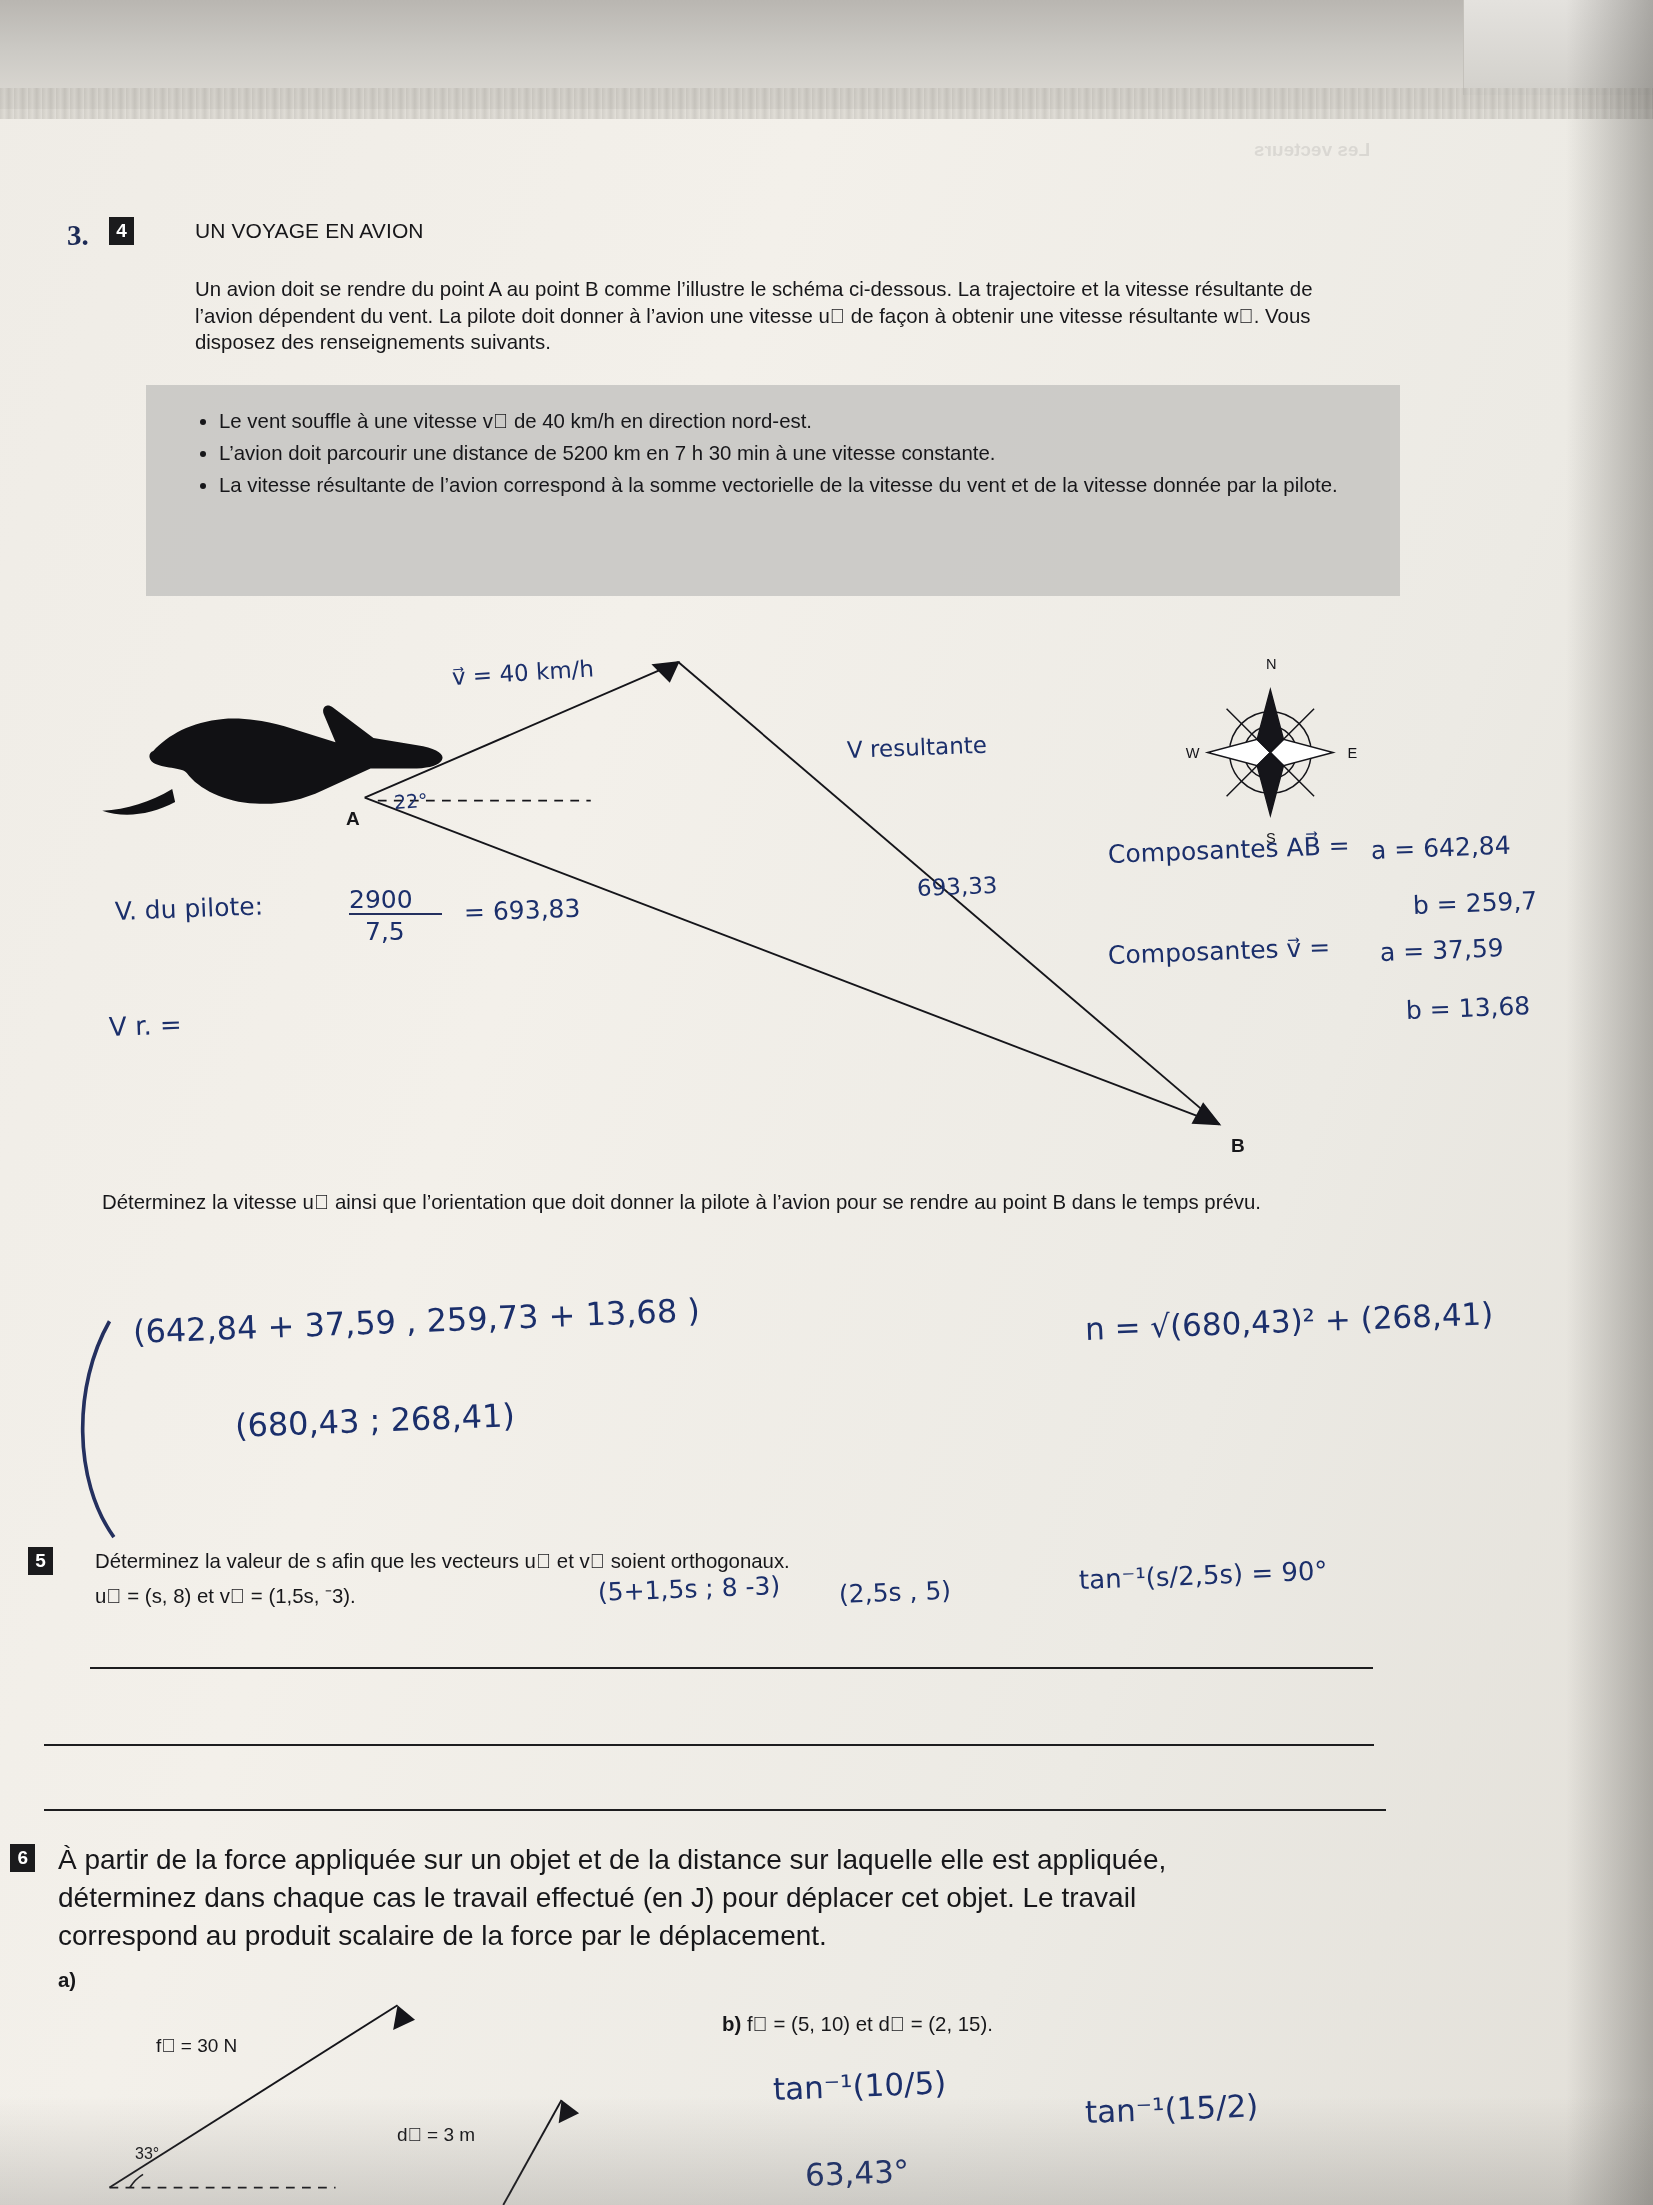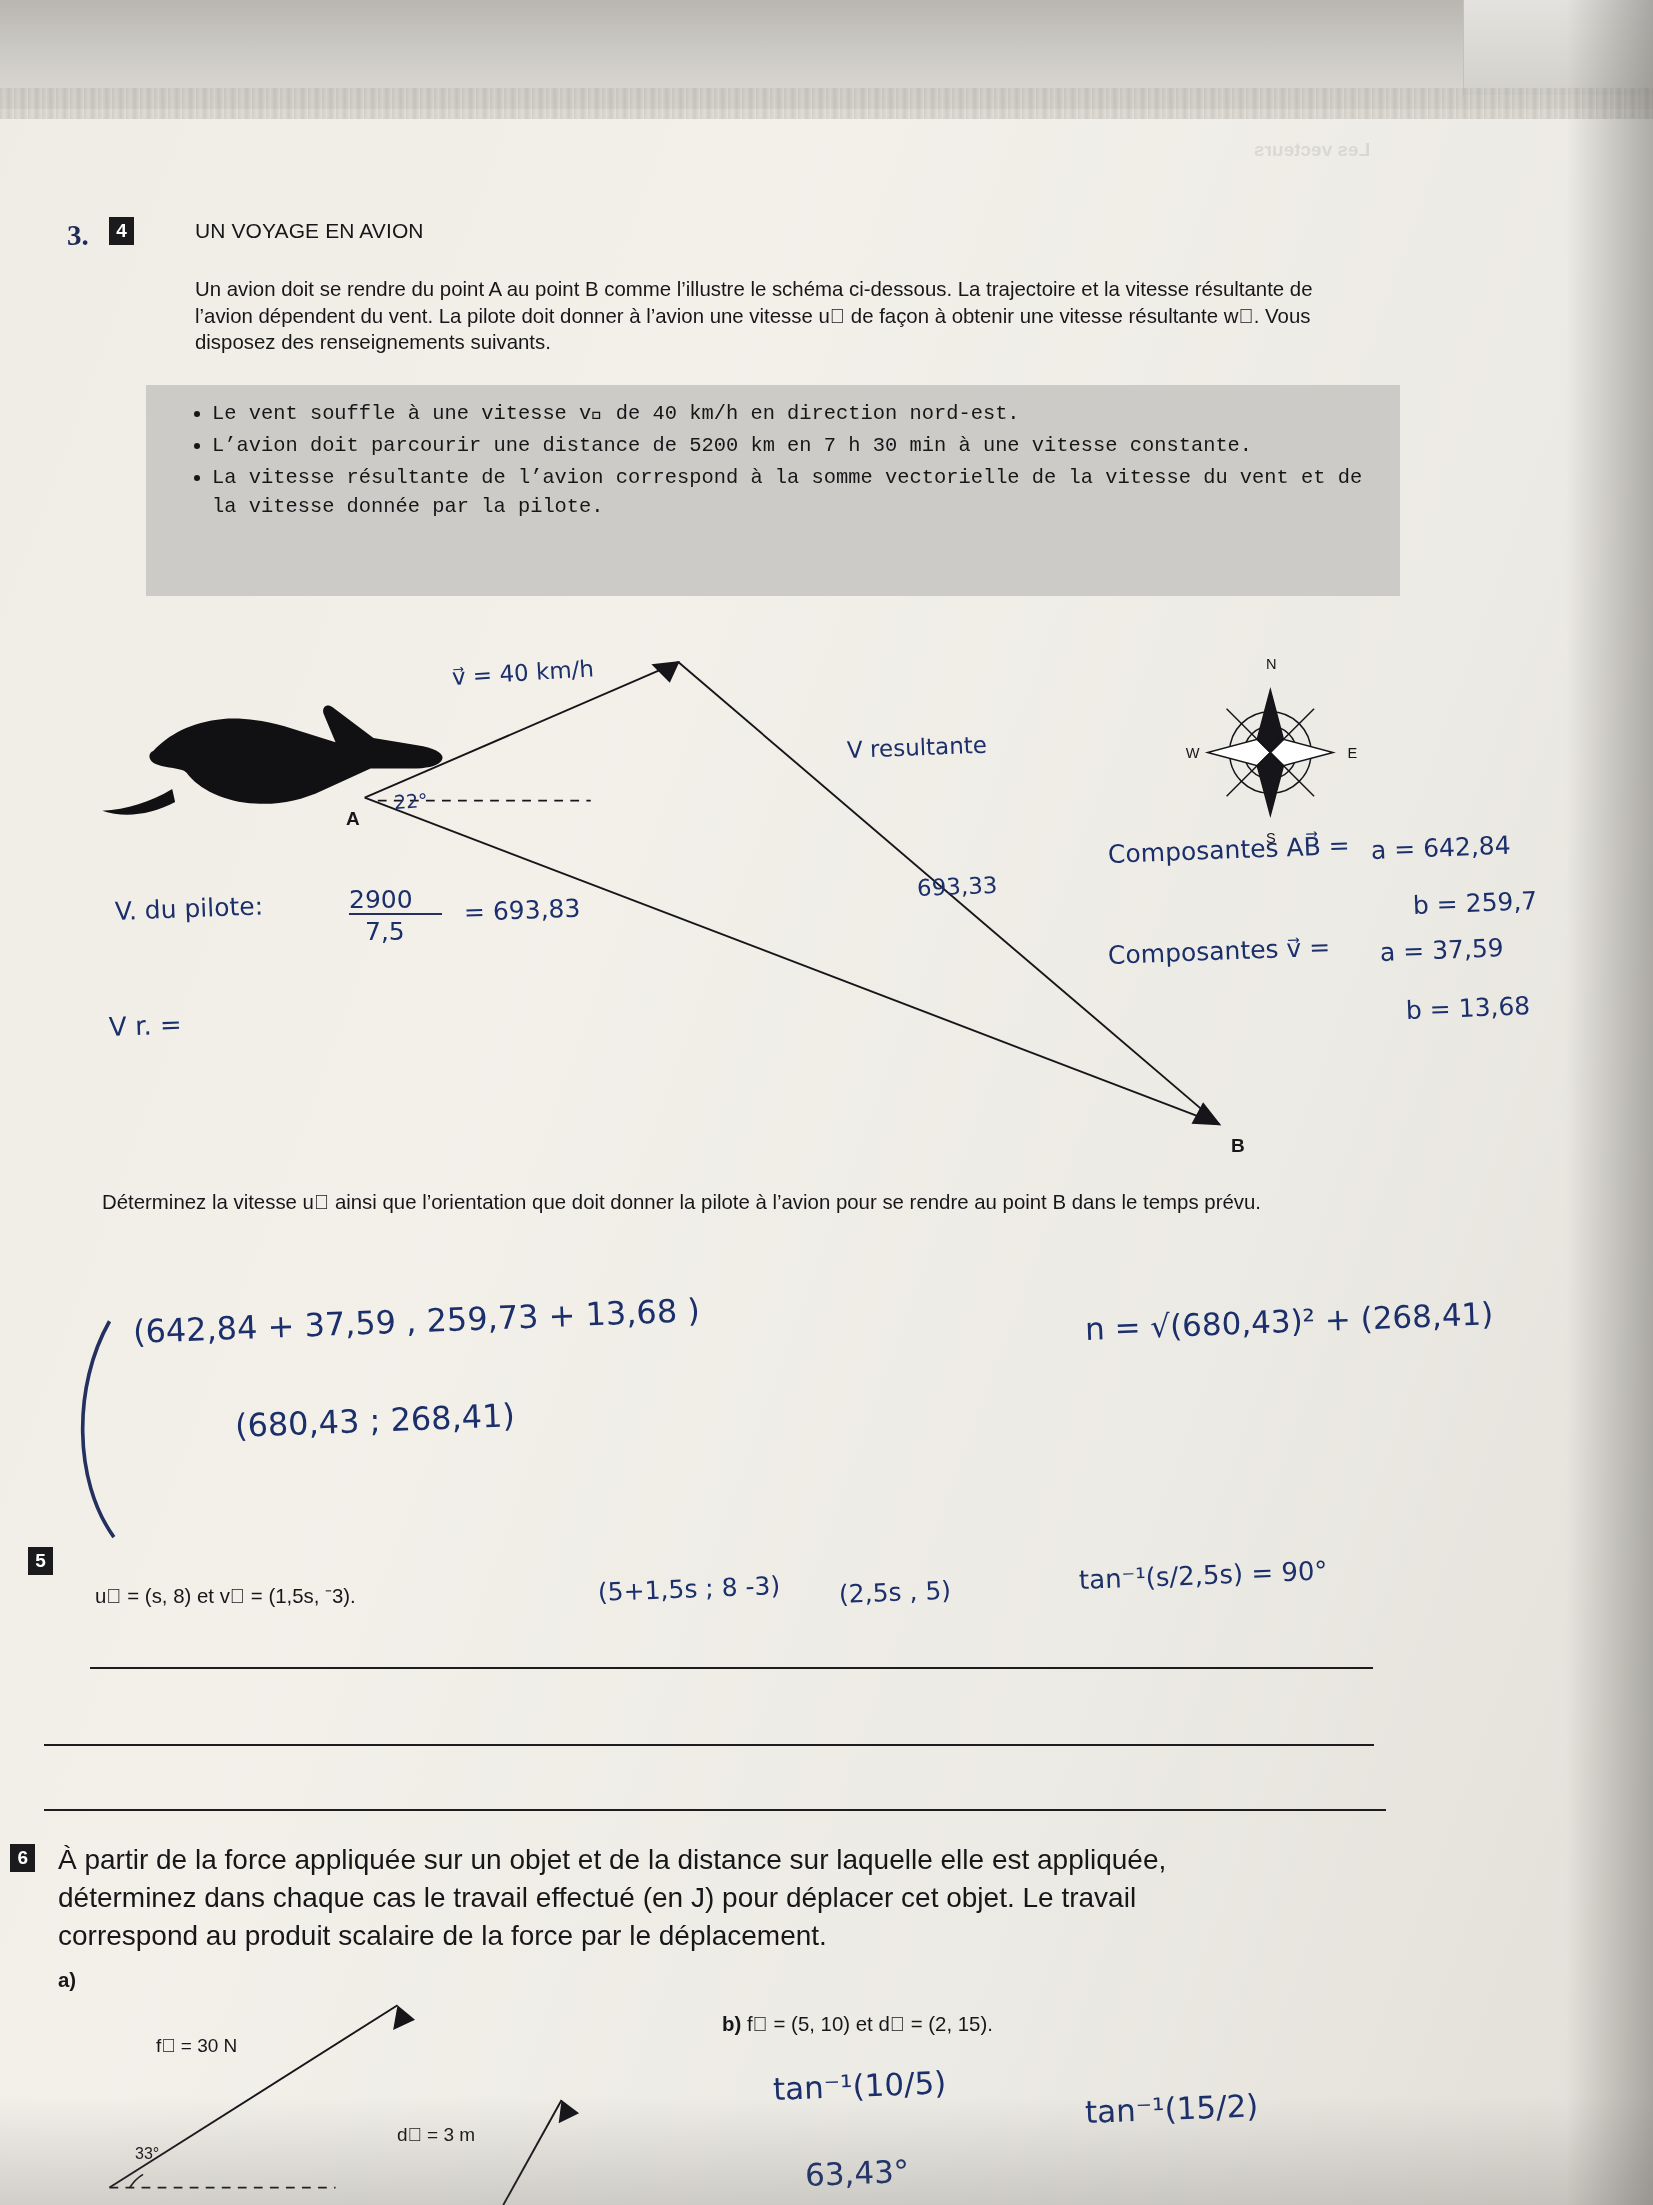--- a/index.html
+++ b/index.html
@@ -58,21 +58,21 @@
   #q3body{position:absolute;left:195px;top:248px;width:1138px;font-size:20.4px;line-height:1.30;margin-top:28px;}
 
   #greybox{
     position:absolute;left:146px;top:385px;width:1254px;height:211px;
     background:#c9c8c4;opacity:.92;
   }
   #bullets{
     position:absolute;left:179px;top:400px;width:1196px;font-size:20.4px;line-height:1.42;
   }
   #bullets li{margin-bottom:2.9px;}
-  #bullets ul{margin:0;padding-left:33px;font-family:Liberation Mono, monospace;}
+  #bullets ul{margin:7px;padding-left:33px;}
 
   #determinez{
     position:absolute;left:102px;top:1189px;width:1196px;font-size:20.4px;line-height:1.32;
   }
 
   #q5box{position:absolute;left:28px;top:1547px;}
   #q5text{position:absolute;left:95px;top:1547px;width:1094px;font-size:20.4px;line-height:1.45;}
   #q5vecs{position:absolute;left:95px;top:1581px;font-size:20.4px;}
 
   #q6box{position:absolute;left:10.2px;top:1844px;}
@@ -184,20 +184,21 @@
   <div class="hw slant" style="left:1380px;top:938px;font-size:25px;">a = 37,59</div>
   <div class="hw slant" style="left:1406px;top:996px;font-size:25px;">b = 13,68</div>
 
   <div id="determinez" class="print">Déterminez la vitesse u⃗ ainsi que l’orientation que doit donner la pilote à l’avion pour se rendre au point B dans le temps prévu.</div>
 
   <div class="hw slant" style="left:133px;top:1313px;font-size:32px;">(642,84 + 37,59 ,  259,73 + 13,68 )</div>
   <div class="hw slant" style="left:235px;top:1407px;font-size:32px;">(680,43 ; 268,41)</div>
   <div class="hw slant" style="left:1085px;top:1311px;font-size:31px;">n = √(680,43)² + (268,41)</div>
 
   <div id="q5box" class="num-box">5</div>
+  <div id="q5text" class="print">Déterminez la valeur de s afin que les vecteurs u⃗ et v⃗ soient orthogonaux.</div>
   <div id="q5vecs" class="print">u⃗ = (s, 8) et v⃗ = (1,5s, ⁻3).</div>
 
   <div class="hw slant" style="left:598px;top:1578px;font-size:25px;">(5+1,5s ; 8 -3)</div>
   <div class="hw slant" style="left:839px;top:1580px;font-size:25px;">(2,5s , 5)</div>
   <div class="hw slant" style="left:1079px;top:1565px;font-size:26px;">tan⁻¹(s/2,5s) = 90°</div>
 
   <div class="ruled" style="left:90px;top:1667px;width:1283px;"></div>
   <div class="ruled" style="left:44px;top:1744px;width:1330px;"></div>
   <div class="ruled" style="left:44px;top:1809px;width:1342px;"></div>
 

